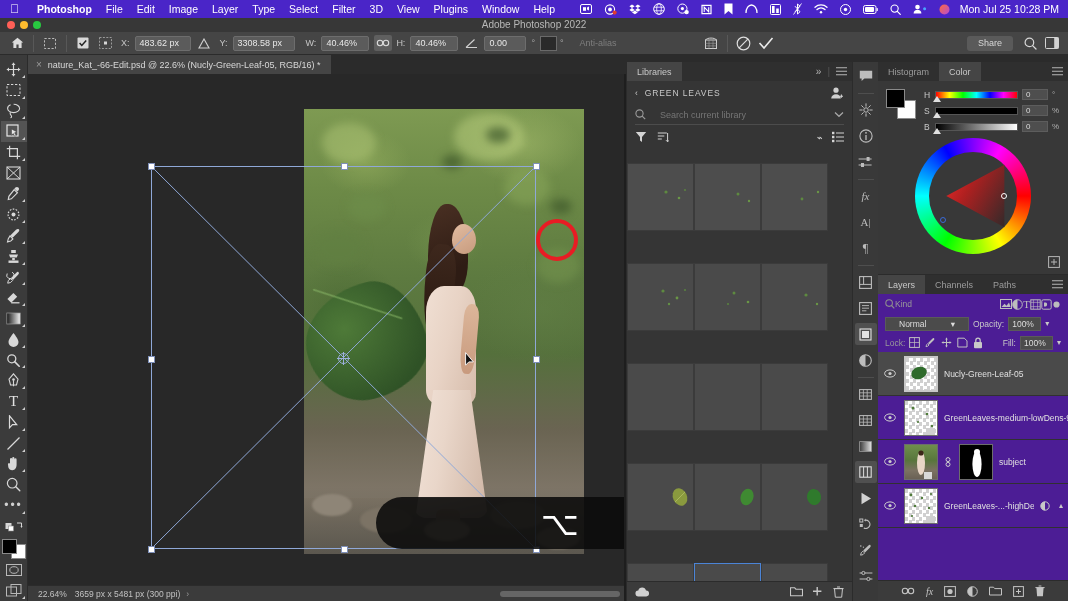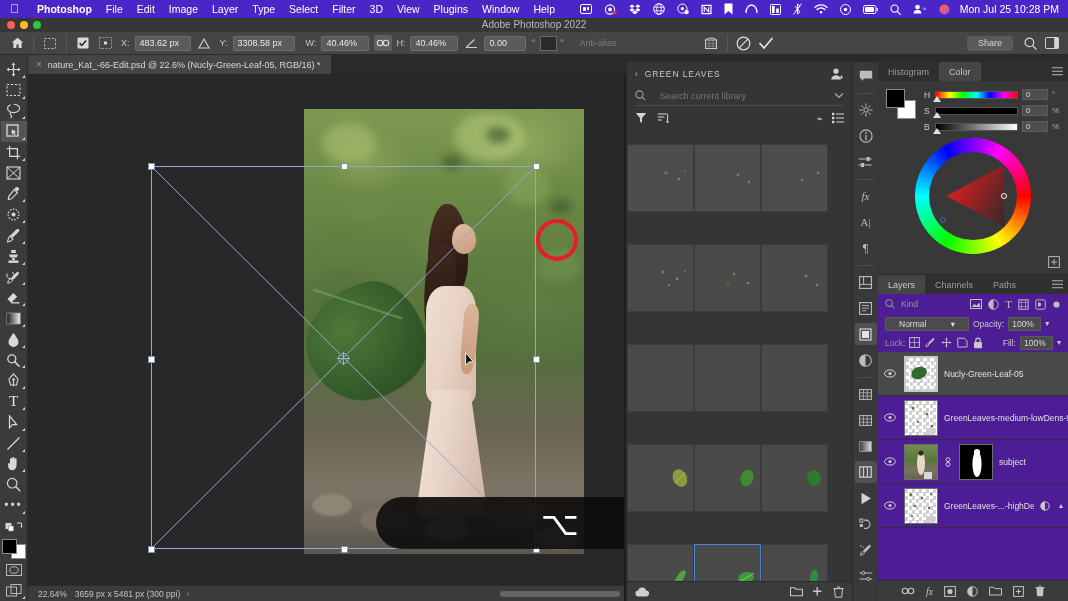--- a/index.html
+++ b/index.html
@@ -327,21 +327,21 @@
     clip-path: polygon(8% 50%, 96% 4%, 96% 96%);
   }
   .wheel-dot {
     position: absolute; width: 6px; height: 6px; border-radius: 50%;
     border: 1px solid #fff; background: transparent;
   }
 
   
   .layerspanel { flex: 1; display: flex; flex-direction: column; background: #4c1d95; }
   .lp-filter {
-    height: 20px; display: flex; align-items: center; gap: 6px; padding: 0 7px;
+    height: 20px; display: flex; align-items: center; padding: 0 7px;
     font-size: 8.5px; color: #9a9a9a;
   }
   .lp-row1, .lp-row2 {
     height: 19px; display: flex; align-items: center; padding: 0 7px; gap: 4px;
     font-size: 8.5px; color: #c8c8c8;
   }
   .blendsel {
     background: #4b4b4b; border: 1px solid #5a5a5a; height: 14px; width: 84px;
     display: flex; align-items: center; justify-content: space-between;
     padding: 0 13px; font-size: 8.5px; color: #ddd;
@@ -854,20 +854,32 @@
   </div>
 
   <div class="statusbar">
     <div class="zoom">22.64%</div>
     <div class="dims">3659 px x 5481 px (300 ppi)</div>
     <div class="arr">›</div>
     <div class="hscroll"></div>
   </div>
 
   <div class="libpanel">
+    <div class="panel-tabrow">
+      <div class="panel-tab">Libraries</div>
+      <div class="rightctl">
+        <span>»</span>
+        <span style="color:#555">|</span>
+        <span>
+          <svg width="11" height="9" viewBox="0 0 11 9">
+              <path d="M0 .8h11M0 4.3h11M0 7.8h11" stroke="#b5b5b5" stroke-width="1.1"></path>
+            </svg>
+        </span>
+      </div>
+    </div>
 
     <div class="lib-bc">
       <span>‹</span>
       <span>GREEN LEAVES</span>
       <span style="flex:1"></span>
       <span>
         <svg width="14" height="14" viewBox="0 0 14 14">
             <circle cx="6" cy="4.2" r="2.6" fill="#cfcfcf"></circle>
             <path d="M1.2 12.6c0-2.8 2.2-4.4 4.8-4.4s4.8 1.6 4.8 4.4z" fill="#cfcfcf"></path>
             <path d="M11.4 8.6v3.2M9.8 10.2h3.2" stroke="#cfcfcf" stroke-width="1.1"></path>

